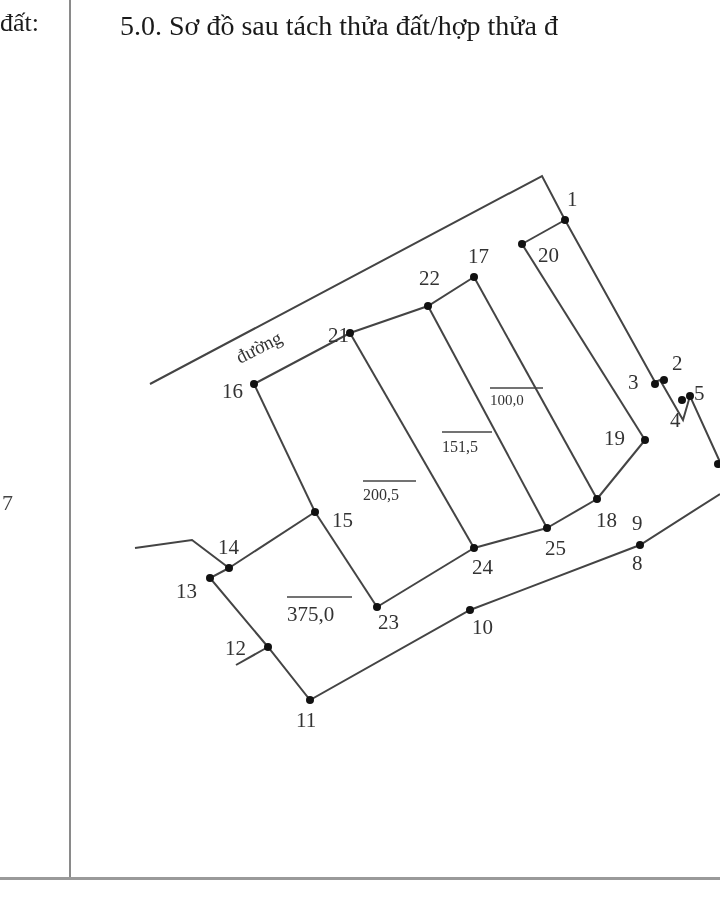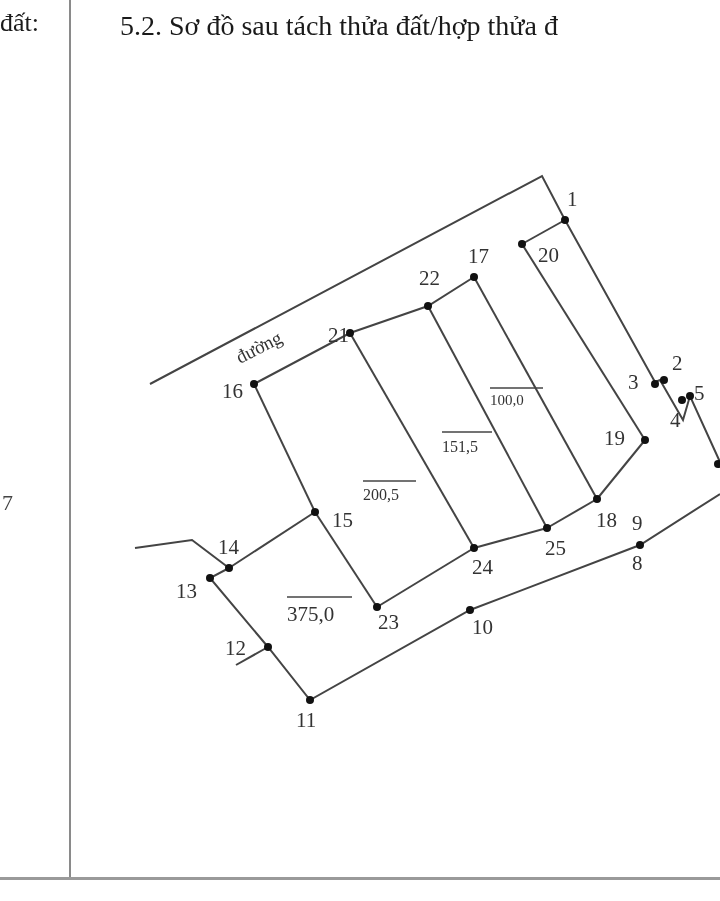--- a/index.html
+++ b/index.html
@@ -14,21 +14,21 @@
   .pt-label { font-family: "Liberation Serif", "DejaVu Serif", serif; font-size: 21px; fill: #333; }
   .area-label { font-family: "Liberation Serif", "DejaVu Serif", serif; fill: #333; }
   .road-label { font-family: "Liberation Serif", "DejaVu Serif", serif; font-size: 19px; fill: #333; }
 </style>
 </head>
 <body>
 
 <div class="left-label">đất:</div>
 <div class="vline"></div>
 <div class="left-num">7</div>
-<div class="title">5.2. Sơ đồ sau tách thửa đất/hợp thửa đ</div>
+<div class="title">5.0. Sơ đồ sau tách thửa đất/hợp thửa đ</div>
 <div class="hline"></div>
 
 <svg width="720" height="901" viewBox="0 0 720 901">
   <g stroke="#444" stroke-width="2" fill="none">
 
     <polyline points="150,384 542,176 565,220"></polyline>
 
     <polyline points="565,220 655,382 660,380 683,420 690,396 720,462"></polyline>
     <polyline points="720,494 640,545 470,610 310,700 268,647 210,578 229,568"></polyline>
 

